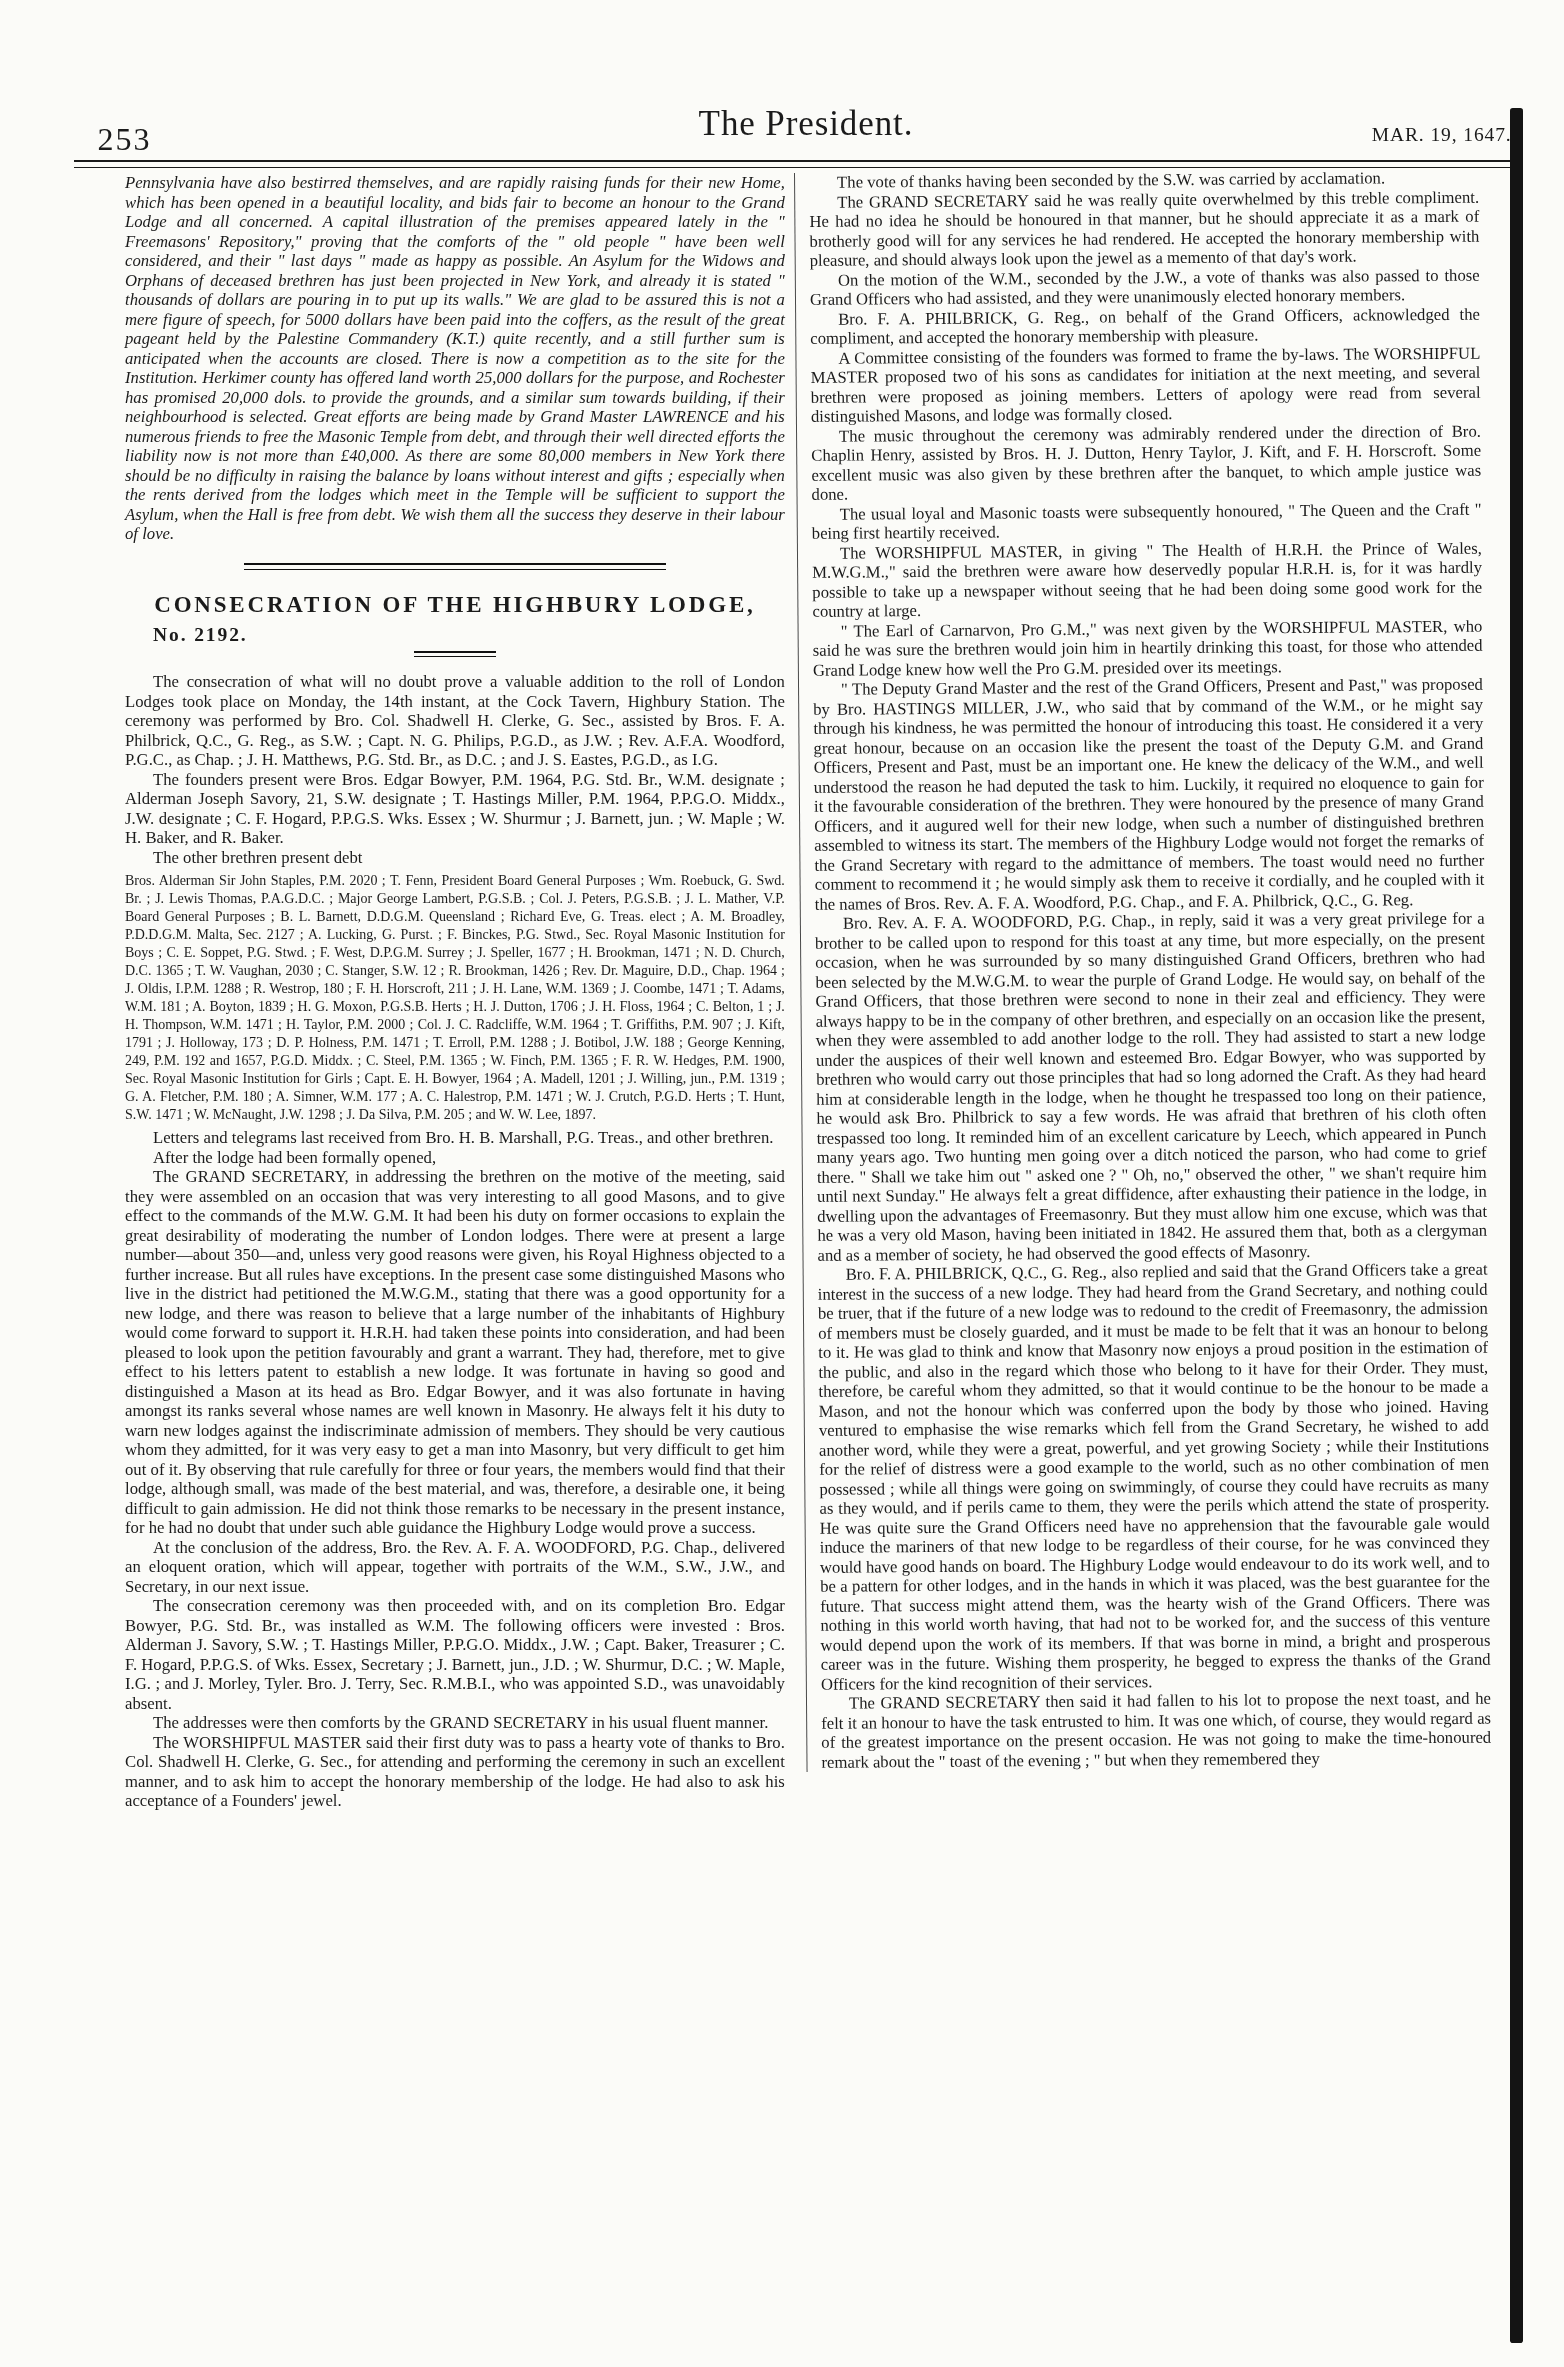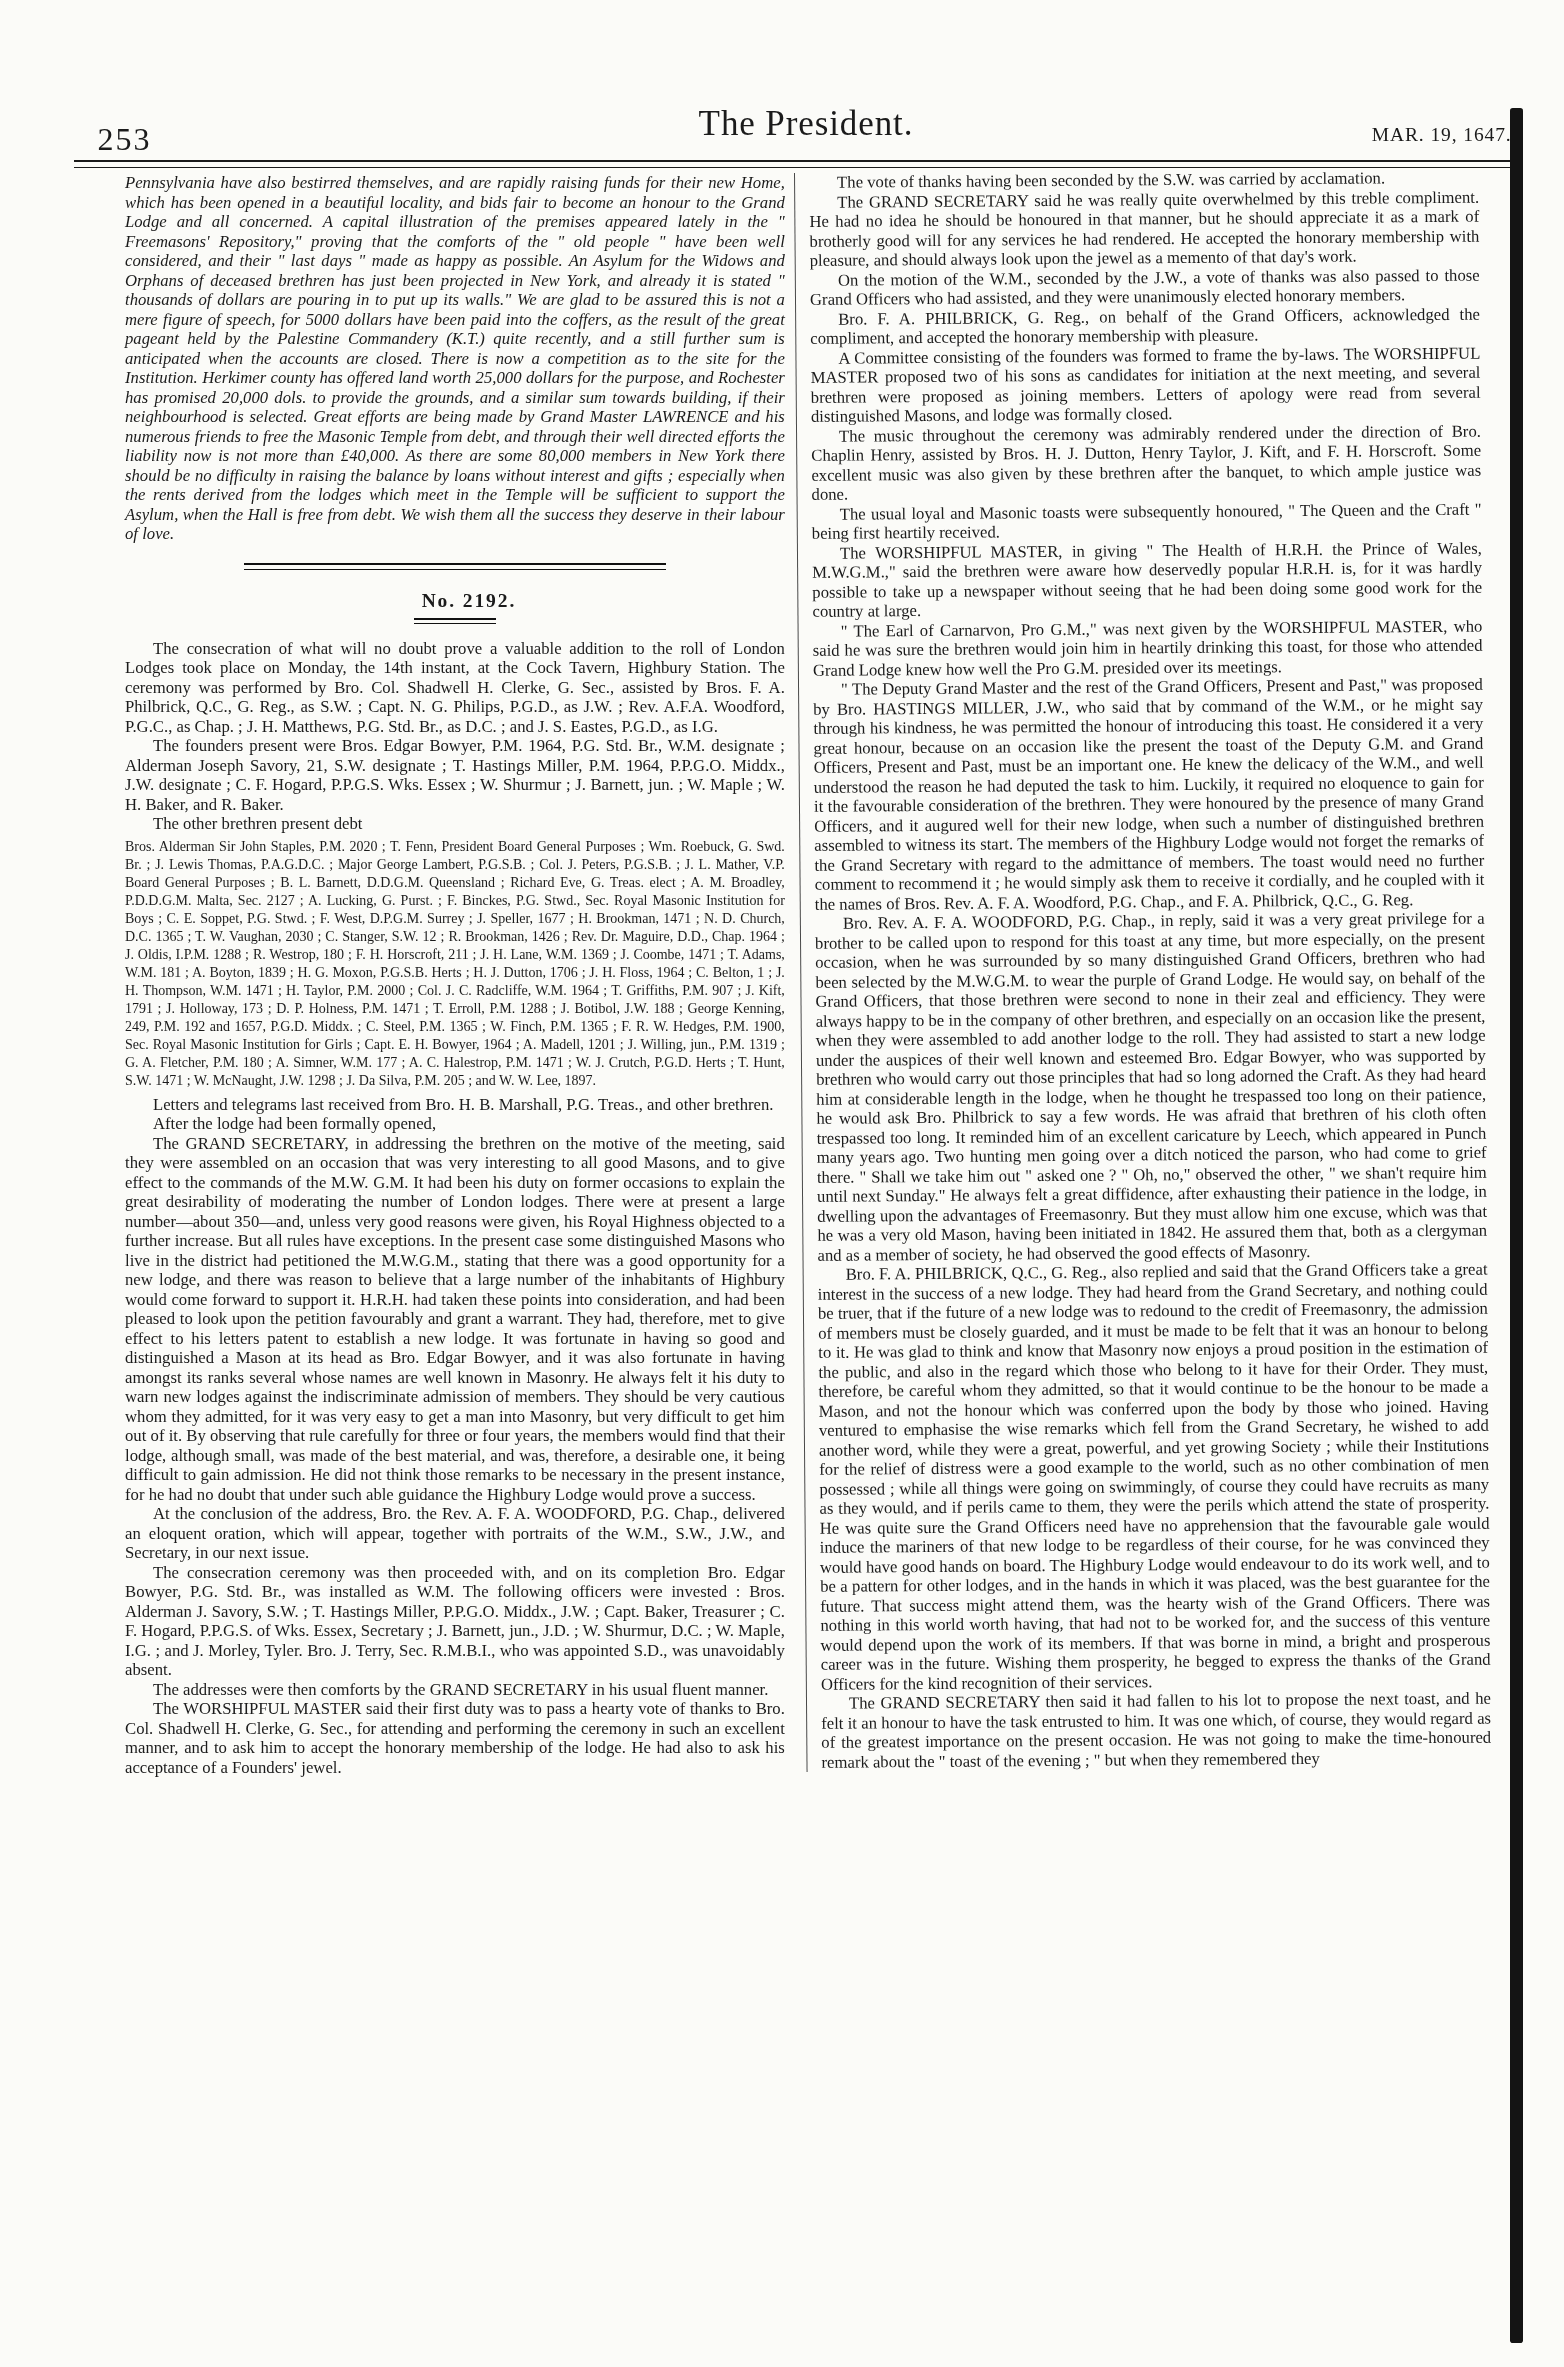--- a/index.html
+++ b/index.html
@@ -25,41 +25,42 @@
   .col-right{width:670px;border-left:0.9px solid #4a4a4a;padding-left:14px;
     transform:rotate(-0.45deg);transform-origin:0 0;}
   .para{margin:0;text-indent:28px;}
   .para.flush{text-indent:0;font-style:italic;}
   .para.small{font-size:14px;line-height:18px;text-indent:0;margin:4.6px 0;}
   
   .section-rule{width:422px;height:3.7px;margin:19.5px auto 21.3px auto;
     border-top:2.8px solid #111;border-bottom:1.9px solid #111;}
   .article-heading{font-size:23px;font-weight:bold;letter-spacing:2.8px;text-align:center;
     text-indent:0;margin:0 0 5.6px 0;line-height:28px;}
-  .article-number{font-size:19.5px;font-weight:bold;letter-spacing:1.9px;text-align:center;margin:0;}
+  .article-number{font-size:19.5px;font-weight:bold;letter-spacing:1.9px;text-align:left;margin:0;}
   .heading-rule{width:82px;height:2.8px;margin:7.4px auto 15px auto;
     border-top:2.8px solid #111;border-bottom:0.9px solid #111;}
 </style>
 </head>
 <body>
 
 <div class="header">
   <div class="page-number">253</div>
   <div class="masthead">The President.</div>
   <div class="issue-date">MAR. 19, 1647.</div>
 </div>
 <div class="header-rule"></div>
 <div class="page-edge-bar"></div>
 
 <div class="columns">
   <div class="col col-left">
     <div>
         <p class="para flush">Pennsylvania have also bestirred themselves, and are rapidly raising funds for their new Home, which has been opened in a beautiful locality, and bids fair to become an honour to the Grand Lodge and all concerned.  A capital illustration of the premises appeared lately in the " Freemasons' Repository," proving that the comforts of the " old people " have been well considered, and their " last days " made as happy as possible. An Asylum for the Widows and Orphans of deceased brethren has just been projected in New York, and already it is stated " thousands of dollars are pouring in to put up its walls."  We are glad to be assured this is not a mere figure of speech, for 5000 dollars have been paid into the coffers, as the result of the great pageant held by the Palestine Commandery (K.T.) quite recently, and a still further sum is anticipated when the accounts are closed.  There is now a competition as to the site for the Institution.  Herkimer county has offered land worth 25,000 dollars for the purpose, and Rochester has promised 20,000 dols. to provide the grounds, and a similar sum towards building, if their neighbourhood is selected.  Great efforts are being made by Grand Master LAWRENCE and his numerous friends to free the Masonic Temple from debt, and through their well directed efforts the liability now is not more than £40,000.  As there are some 80,000 members in New York there should be no difficulty in raising the balance by loans without interest and gifts ; especially when the rents derived from the lodges which meet in the Temple will be sufficient to support the Asylum, when the Hall is free from debt.  We wish them all the success they deserve in their labour of love.</p>
       </div>
     <div class="section-rule"></div>
+    <p class="para article-heading">CONSECRATION OF THE HIGHBURY LODGE,</p>
     <p class="para article-number">No. 2192.</p>
     <div class="heading-rule"></div>
     <div>
         <p class="para">The consecration of what will no doubt prove a valuable addition to the roll of London Lodges took place on Monday, the 14th instant, at the Cock Tavern, Highbury Station.  The ceremony was performed by Bro. Col. Shadwell H. Clerke, G. Sec., assisted by Bros. F. A. Philbrick, Q.C., G. Reg., as S.W. ;  Capt. N. G. Philips, P.G.D., as J.W. ;  Rev. A.F.A. Woodford, P.G.C., as Chap. ;  J. H. Matthews, P.G. Std. Br., as D.C. ; and J. S. Eastes, P.G.D., as I.G.</p>
         <p class="para">The founders present were Bros. Edgar Bowyer, P.M. 1964, P.G. Std. Br., W.M. designate ;  Alderman Joseph Savory, 21, S.W. designate ;  T. Hastings Miller, P.M. 1964, P.P.G.O. Middx., J.W. designate ;  C. F. Hogard, P.P.G.S. Wks. Essex ;  W. Shurmur ;  J. Barnett, jun. ;  W. Maple ;  W. H. Baker, and R. Baker.</p>
         <p class="para">The other brethren present debt</p>
         <p class="para small">Bros. Alderman Sir John Staples, P.M. 2020 ;  T. Fenn, President Board General Purposes ;  Wm. Roebuck, G. Swd. Br. ;  J. Lewis Thomas, P.A.G.D.C. ;  Major George Lambert, P.G.S.B. ;  Col. J. Peters, P.G.S.B. ;  J. L. Mather, V.P. Board General Purposes ;  B. L. Barnett, D.D.G.M. Queensland ;  Richard Eve, G. Treas. elect ;  A. M. Broadley, P.D.D.G.M. Malta, Sec. 2127 ;  A. Lucking, G. Purst. ;  F. Binckes, P.G. Stwd., Sec. Royal Masonic Institution for Boys ;  C. E. Soppet, P.G. Stwd. ;  F. West, D.P.G.M. Surrey ;  J. Speller, 1677 ;  H. Brookman, 1471 ;  N. D. Church, D.C. 1365 ;  T. W. Vaughan, 2030 ;  C. Stanger, S.W. 12 ;  R. Brookman, 1426 ;  Rev. Dr. Maguire, D.D., Chap. 1964 ;  J. Oldis, I.P.M. 1288 ;  R. Westrop, 180 ;  F. H. Horscroft, 211 ;  J. H. Lane, W.M. 1369 ;  J. Coombe, 1471 ;  T. Adams, W.M. 181 ;  A. Boyton, 1839 ;  H. G. Moxon, P.G.S.B. Herts ;  H. J. Dutton, 1706 ;  J. H. Floss, 1964 ;  C. Belton, 1 ;  J. H. Thompson, W.M. 1471 ;  H. Taylor, P.M. 2000 ;  Col. J. C. Radcliffe, W.M. 1964 ;  T. Griffiths, P.M. 907 ;  J. Kift, 1791 ;  J. Holloway, 173 ;  D. P. Holness, P.M. 1471 ;  T. Erroll, P.M. 1288 ;  J. Botibol, J.W. 188 ;  George Kenning, 249, P.M. 192 and 1657, P.G.D. Middx. ;  C. Steel, P.M. 1365 ;  W. Finch, P.M. 1365 ;  F. R. W. Hedges, P.M. 1900, Sec. Royal Masonic Institution for Girls ;  Capt. E. H. Bowyer, 1964 ;  A. Madell, 1201 ;  J. Willing, jun., P.M. 1319 ;  G. A. Fletcher, P.M. 180 ;  A. Simner, W.M. 177 ;  A. C. Halestrop, P.M. 1471 ;  W. J. Crutch, P.G.D. Herts ;  T. Hunt, S.W. 1471 ;  W. McNaught, J.W. 1298 ;  J. Da Silva, P.M. 205 ;  and W. W. Lee, 1897.</p>
         <p class="para">Letters and telegrams last received from Bro. H. B. Marshall, P.G. Treas., and other brethren.</p>
         <p class="para">After the lodge had been formally opened,</p>
         <p class="para">The GRAND SECRETARY, in addressing the brethren on the motive of the meeting, said they were assembled on an occasion that was very interesting to all good Masons, and to give effect to the commands of the M.W. G.M.  It had been his duty on former occasions to explain the great desirability of moderating the number of London lodges.  There were at present a large number—about 350—and, unless very good reasons were given, his Royal Highness objected to a further increase.  But all rules have exceptions.  In the present case some distinguished Masons who live in the district had petitioned the M.W.G.M., stating that there was a good opportunity for a new lodge, and there was reason to believe that a large number of the inhabitants of Highbury would come forward to support it.  H.R.H. had taken these points into consideration, and had been pleased to look upon the petition favourably and grant a warrant. They had, therefore, met to give effect to his letters patent to establish a new lodge.  It was fortunate in having so good and distinguished a Mason at its head as Bro. Edgar Bowyer, and it was also fortunate in having amongst its ranks several whose names are well known in Masonry.  He always felt it his duty to warn new lodges against the indiscriminate admission of members.  They should be very cautious whom they admitted, for it was very easy to get a man into Masonry, but very difficult to get him out of it.  By observing that rule carefully for three or four years, the members would find that their lodge, although small, was made of the best material, and was, therefore, a desirable one, it being difficult to gain admission.  He did not think those remarks to be necessary in the present instance, for he had no doubt that under such able guidance the Highbury Lodge would prove a success.</p>

